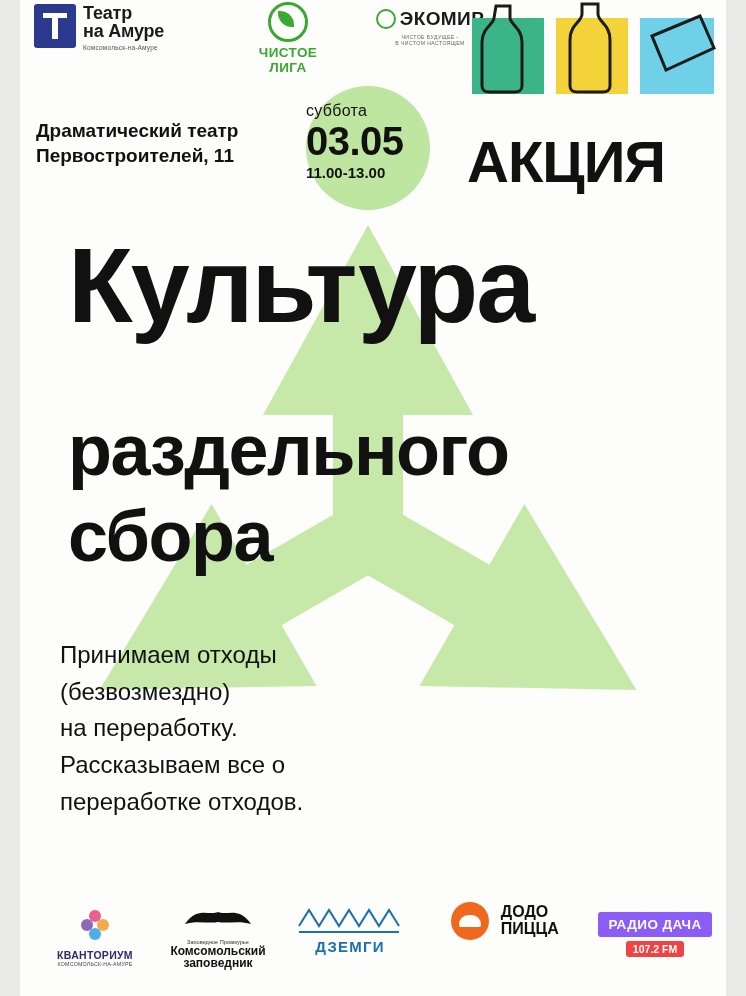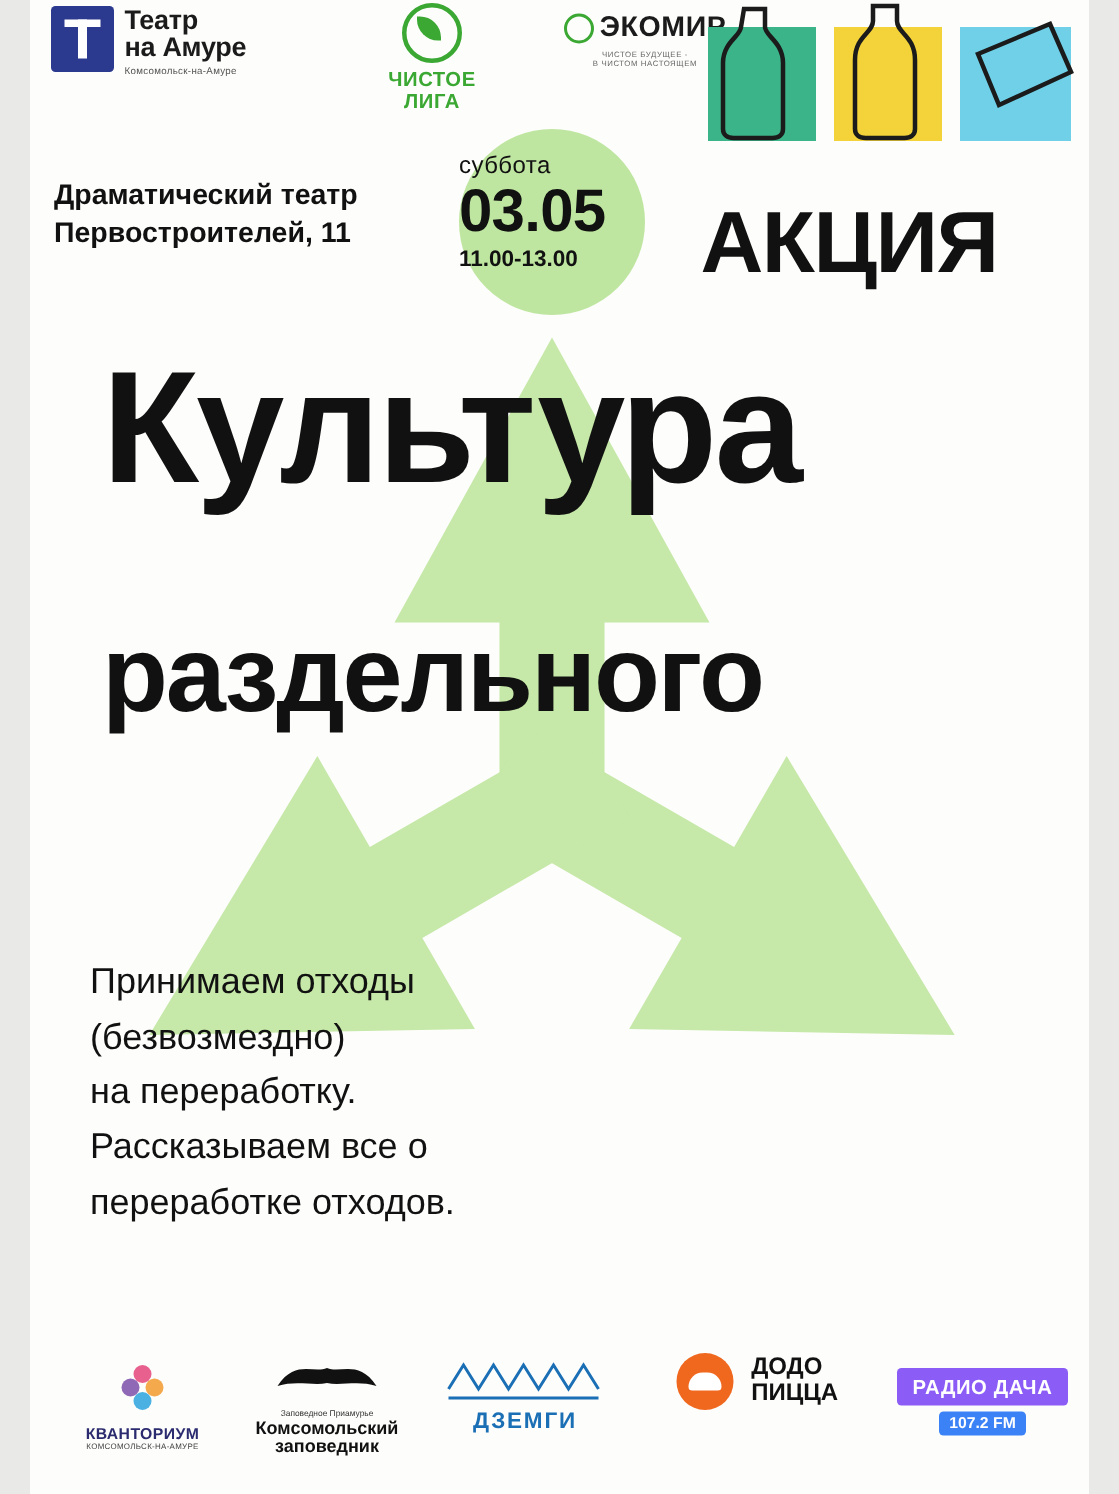--- a/index.html
+++ b/index.html
@@ -374,21 +374,21 @@
   .sp-radio .bar {
     background: #8b5cf6;
     color: #fff;
     font-size: 13.5px;
     font-weight: bold;
     padding: 5px 6px;
     border-radius: 3px;
     letter-spacing: 0.4px;
   }
   .sp-radio .fm {
-    background: #3b82f6;
+    background: #ef4444;
     color: #fff;
     font-size: 10.5px;
     font-weight: bold;
     padding: 2px 7px;
     border-radius: 3px;
     display: inline-block;
     margin-top: 4px;
   }
 </style>
 </head>
@@ -452,20 +452,21 @@
     <div class="date-circle">
       <div class="dow">суббота</div>
       <div class="dnum">03.05</div>
       <div class="dtime">11.00-13.00</div>
     </div>
 
     <div class="aktsiya">АКЦИЯ</div>
 
     <div class="h-kult">Культура</div>
     <div class="h-razd">раздельного</div>
+    <div class="h-sbor">сбора</div>
 
     <div class="body-text">Принимаем отходы
 (безвозмездно)
 на переработку.
 Рассказываем все о
 переработке отходов.</div>
 
     <div class="sponsors">
 
       <div class="sp sp-kvant">

